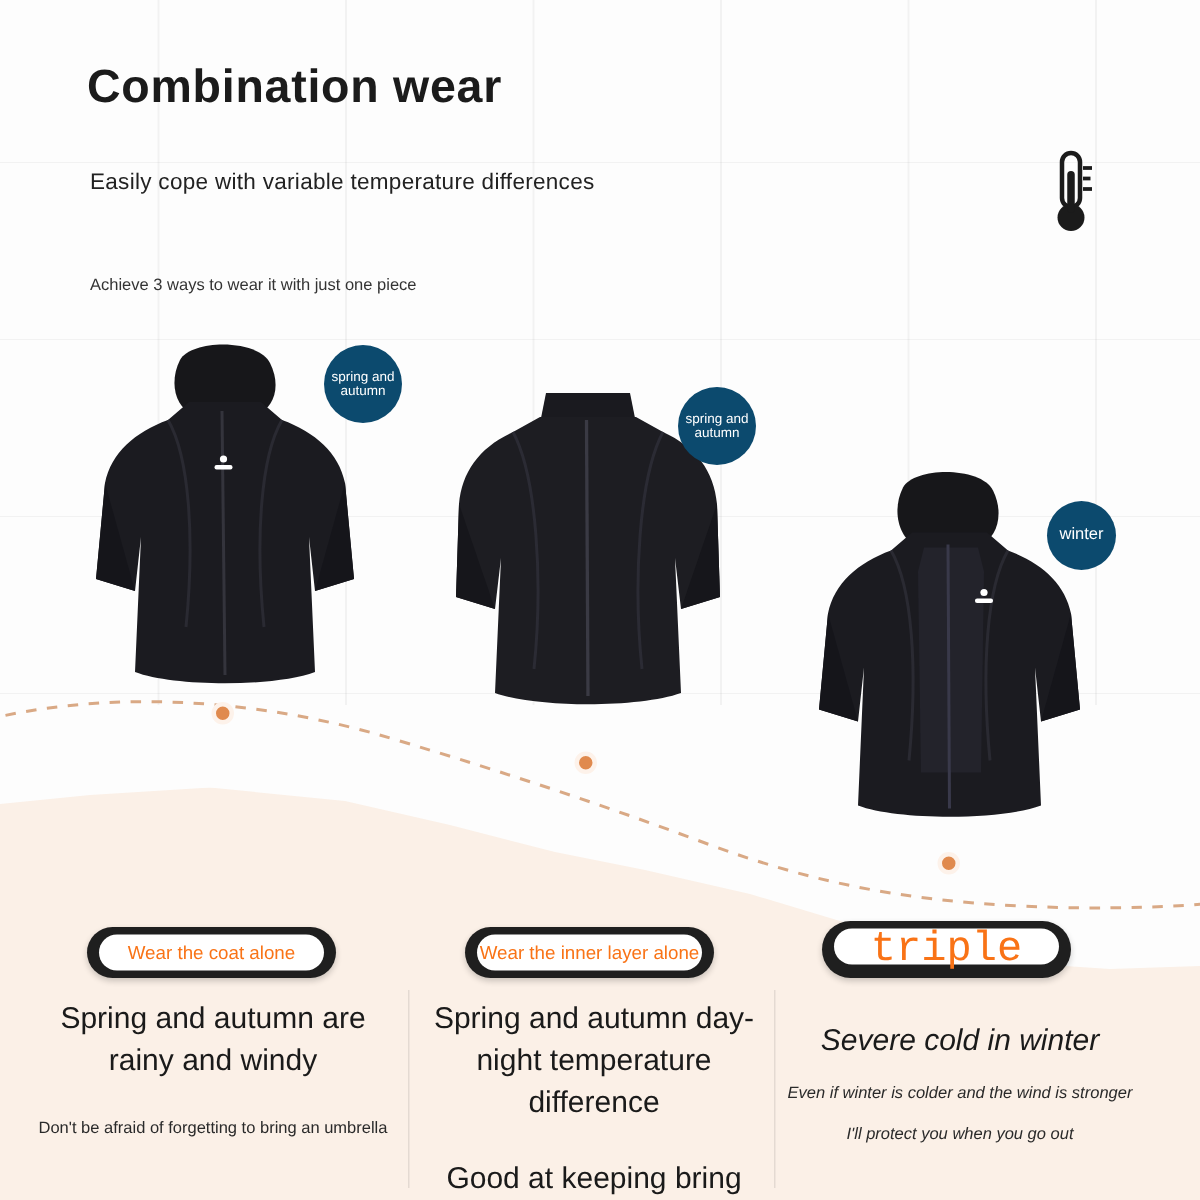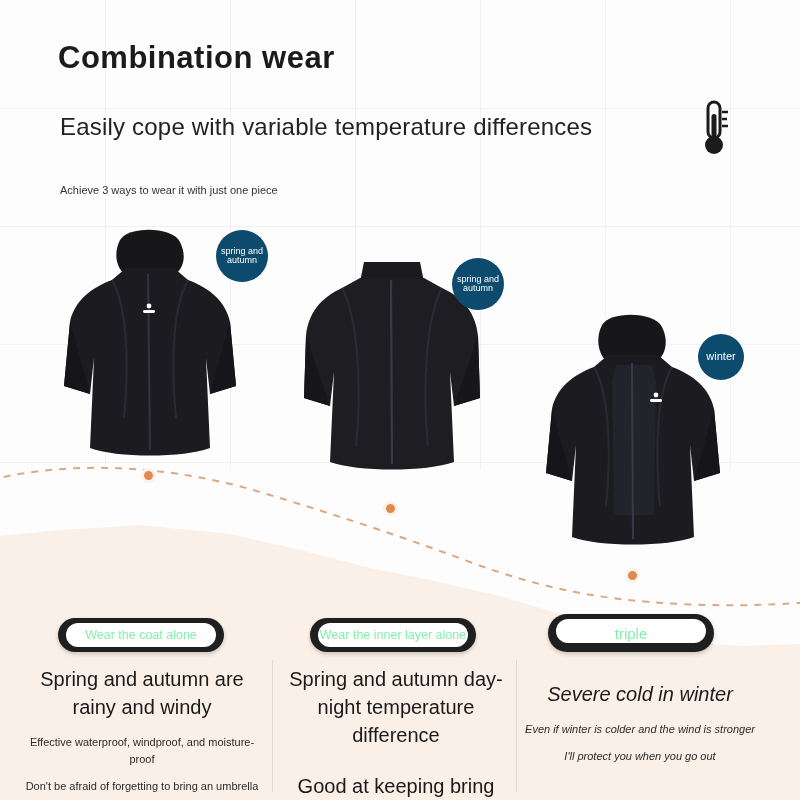--- a/index.html
+++ b/index.html
@@ -40,21 +40,21 @@
   
   .curve{position:absolute;left:0;top:420px;width:800px;height:220px;pointer-events:none;}
 
   
   .h1{
     position:absolute;left:58px;top:40px;
     font-size:31px;font-weight:bold;color:#1b1b1b;letter-spacing:0.5px;
   }
   .h2{
     position:absolute;left:60px;top:113px;
-    font-size:24px;color:#222;letter-spacing:0.2px;
+    font-size:15px;color:#222;letter-spacing:0.2px;
   }
   .h3{
     position:absolute;left:60px;top:184px;
     font-size:11px;color:#333;
   }
 
   
   .thermo{position:absolute;left:694px;top:100px;width:40px;height:58px;}
 
   
@@ -85,25 +85,25 @@
   
   .pill{
     position:absolute;height:34px;border-radius:18px;
     background:#1f1f1f;color:#fff;display:flex;align-items:center;justify-content:center;
     font-size:12.5px;box-shadow:0 2px 4px rgba(0,0,0,0.2);
   }
   .pill .inner{
     position:absolute;left:8px;top:5px;width:calc(100% - 16px);height:24px;
     border-radius:14px;background:#ffffff;
   }
-  .pill .txt{position:relative;z-index:2;color:#86efac;padding:0 4px;}
+  .pill .txt{position:relative;z-index:2;color:#f97316;padding:0 4px;}
   .p1{left:58px;top:618px;width:166px;}
   .p2{left:310px;top:618px;width:166px;}
   .p3{left:548px;top:614px;width:166px;height:38px;border-radius:19px;}
-  .p3 .txt{font-size:15px;}
+  .p3 .txt{font-size:28px;font-family:Liberation Mono, monospace;}
 
   
   .col{position:absolute;text-align:center;}
   .col .big{font-size:20px;color:#1a1a1a;line-height:1.4;}
   .col .small{font-size:11px;color:#2a2a2a;line-height:1.55;}
   .c1{left:22px;top:665px;width:240px;}
   .c2{left:276px;top:665px;width:240px;}
   .c3{left:520px;top:680px;width:240px;font-style:italic;}
   .gap{height:13px;}
   .gap2{height:10px;}
@@ -218,21 +218,20 @@
     <div class="txt">Wear the inner layer alone</div>
   </div>
   <div class="pill p3">
     <div class="inner"></div>
     <div class="txt">triple</div>
   </div>
 
   <div class="col c1">
     <div class="big">Spring and autumn are rainy and windy</div>
     <div class="gap"></div>
-    <div class="small">Effective waterproof, windproof, and moisture-proof</div>
     <div class="gap2"></div>
     <div class="small">Don't be afraid of forgetting to bring an umbrella</div>
   </div>
 
   <div class="col c2">
     <div class="big">Spring and autumn day-night temperature difference</div>
     <div class="gap"></div>
     <div class="gap2"></div>
     <div class="big">Good at keeping bring</div>
   </div>

